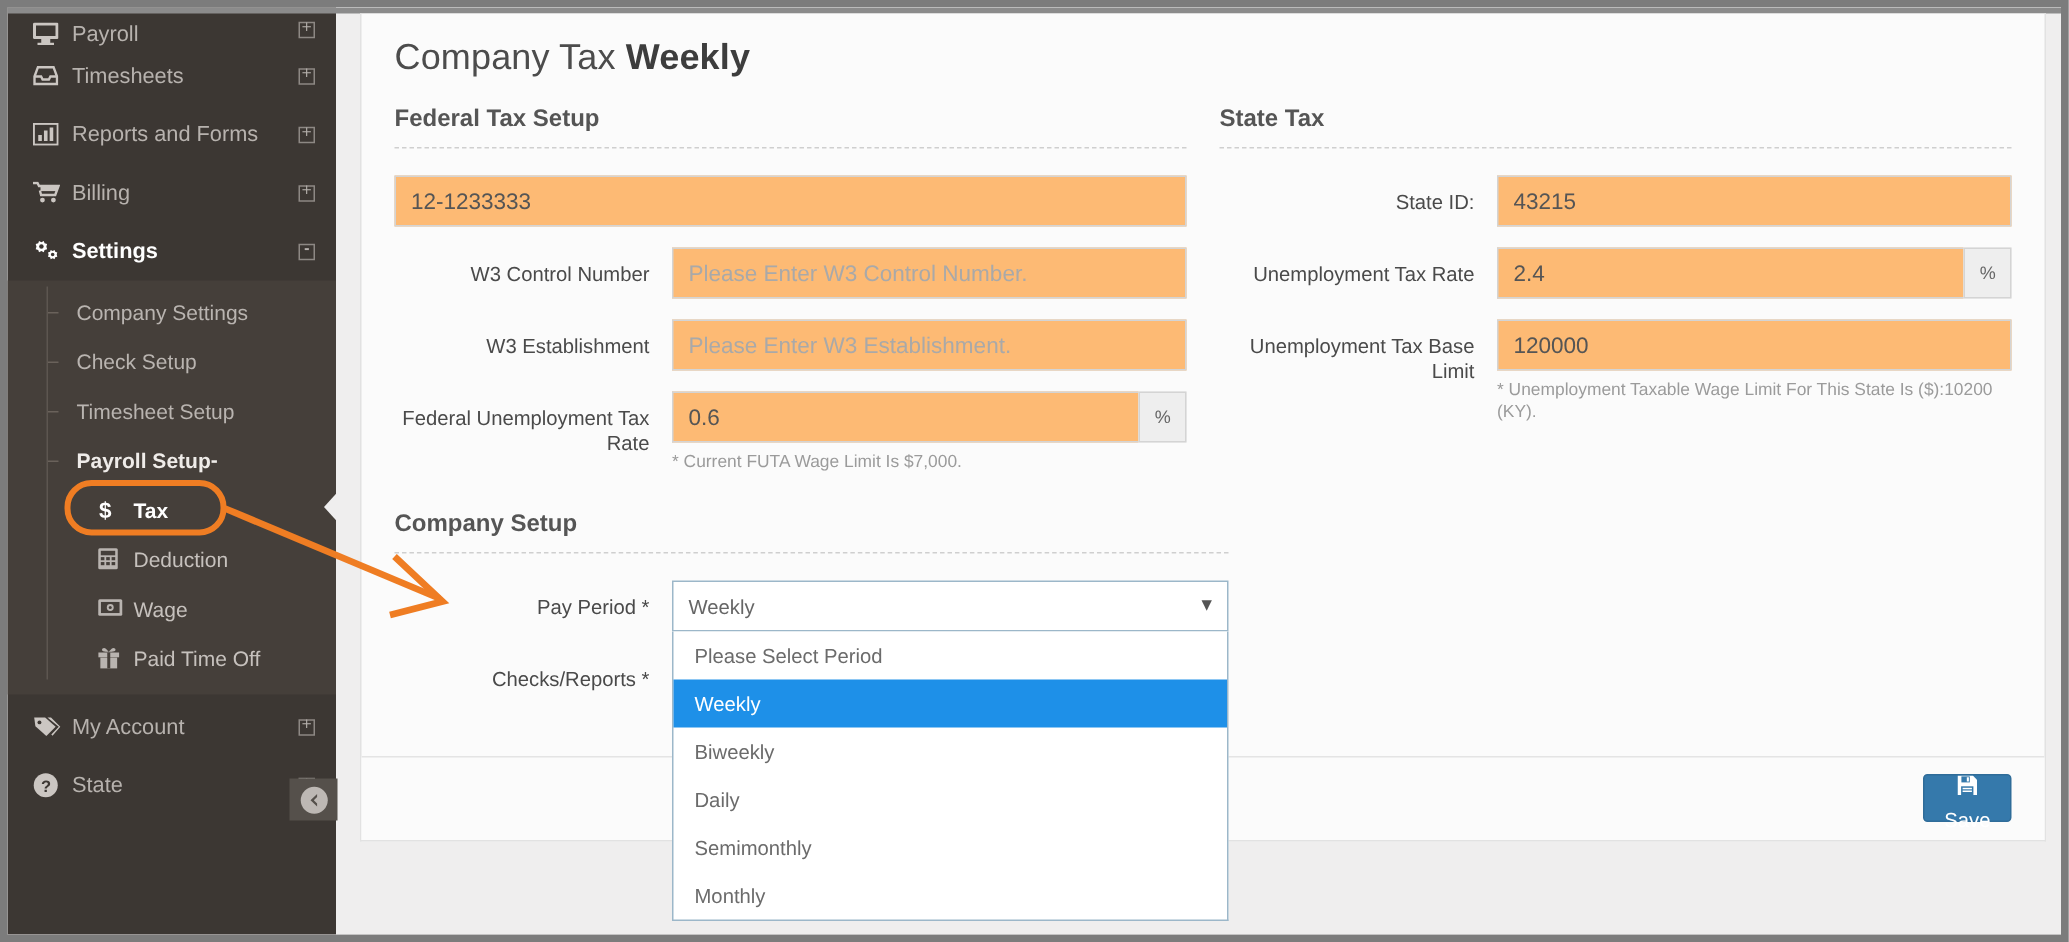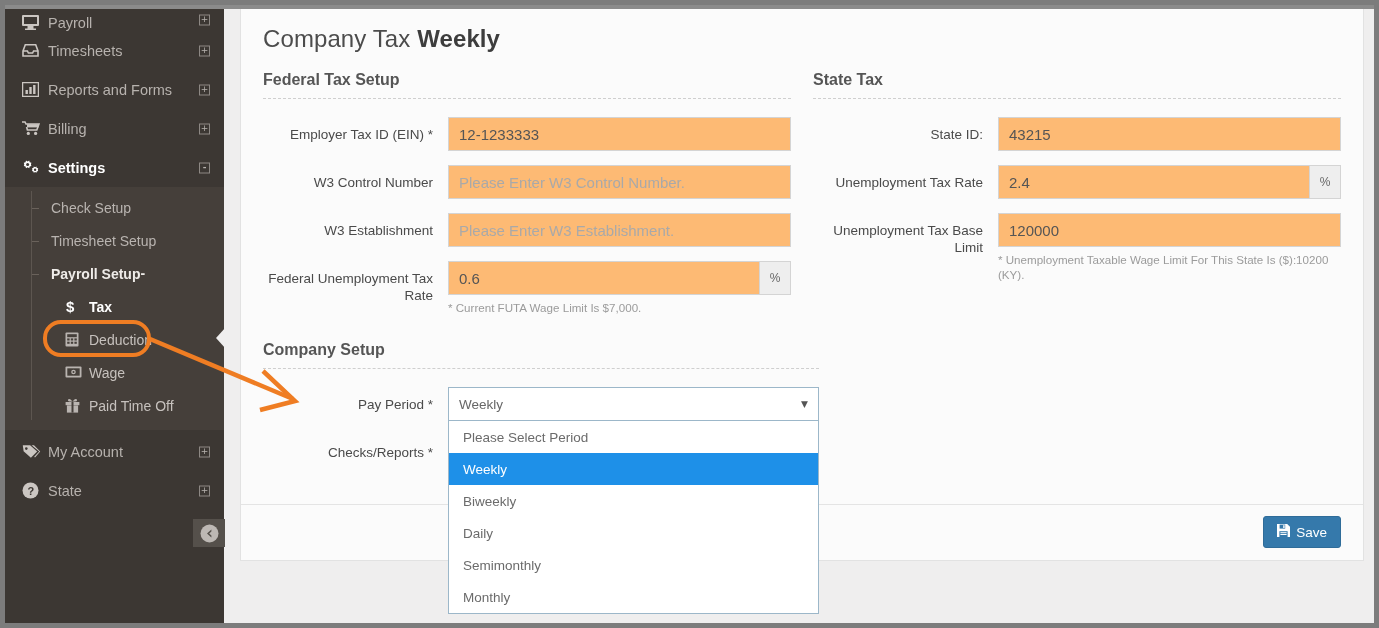--- a/index.html
+++ b/index.html
@@ -231,20 +231,21 @@
     height: 32px;
     background: #3579ab;
     color: #ffffff;
     border: 1px solid #2f6c99;
     border-radius: 3px;
     font-size: 13.5px;
     padding: 0 13px;
     display: flex; align-items: center; gap: 6px;
     cursor: pointer;
     font-family: "Liberation Sans", sans-serif;
+    flex-direction: column;
   }
 
   
   #annotation { position: absolute; left: 0; top: 0; width: 1379px; height: 628px;
                 pointer-events: none; z-index: 60; }
 </style>
 </head>
 <body>
 
 <div id="screen">
@@ -319,20 +320,24 @@
           <circle cx="13.1" cy="9.7" r="1.2" fill="#3c3733"></circle>
         </svg>
       </span>
       <span class="nav-label">Settings</span>
       <span class="nav-exp">
           <i>-</i>
         </span>
     </div>
 
     <div id="submenu">
+      <div class="sub-item">
+        <span class="dash"></span>
+        <span>Company Settings</span>
+      </div>
       <div class="sub-item">
         <span class="dash"></span>
         <span>Check Setup</span>
       </div>
       <div class="sub-item">
         <span class="dash"></span>
         <span>Timesheet Setup</span>
       </div>
       <div class="sub-item bold">
         <span class="dash"></span>
@@ -440,21 +445,20 @@
           <span class="strong">Weekly</span>
         </h1>
 
         <div class="cols">
 
           <div class="col">
             <div class="section-title">Federal Tax Setup</div>
             <div class="section-rule"></div>
 
             <div class="form-row">
-              <div class="form-label">Employer Tax ID (EIN) *</div>
               <div class="form-control">
                 <input class="txt" type="text" value="12-1233333" style="">
               </div>
             </div>
 
             <div class="form-row">
               <div class="form-label">W3 Control Number</div>
               <div class="form-control">
                 <input class="txt" type="text" placeholder="Please Enter W3 Control Number." style="">
               </div>

